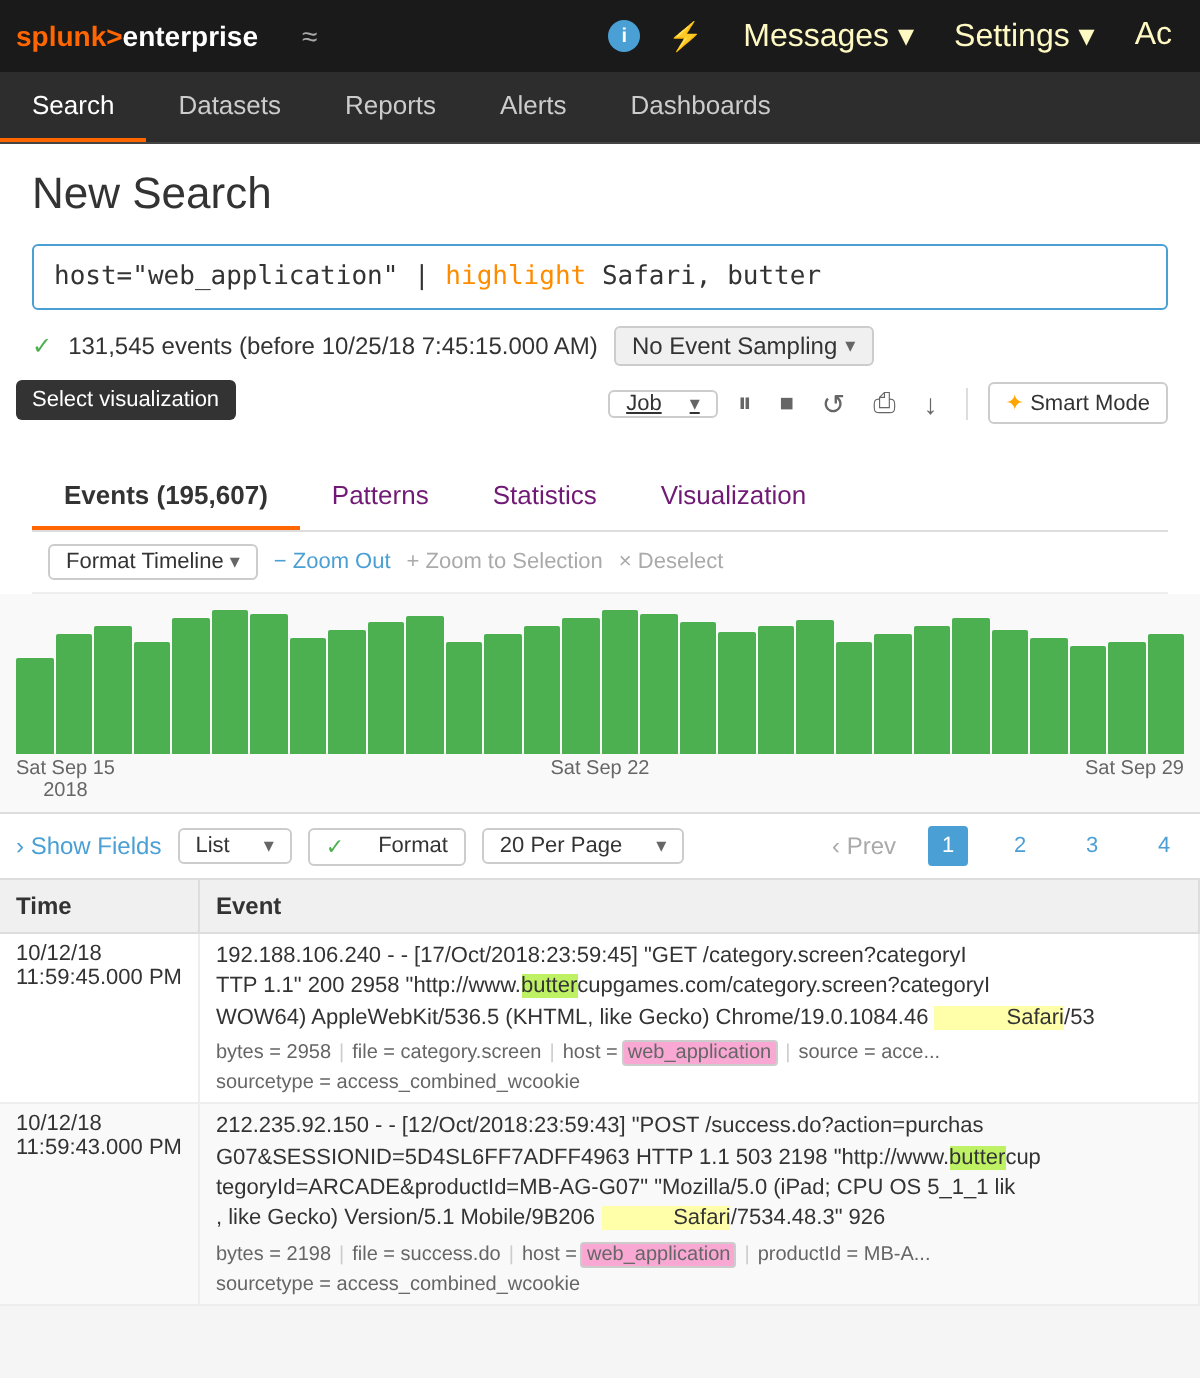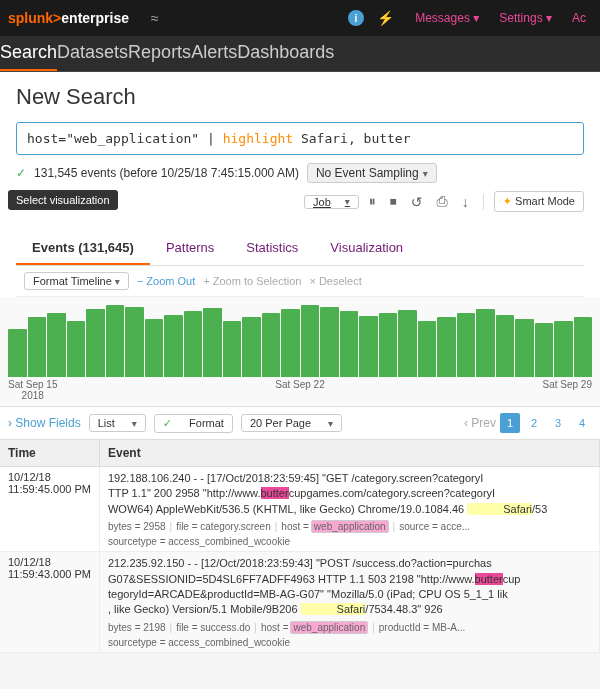--- a/index.html
+++ b/index.html
@@ -24,36 +24,36 @@
     .nav-icon { color: #aaa; font-size: 14px; padding: 0 6px; }
     .nav-info-icon {
       background: #4a9fd4;
       color: white;
       border-radius: 50%;
       width: 16px; height: 16px;
       display: flex; align-items: center; justify-content: center;
       font-size: 10px; font-weight: bold;
     }
     .nav-spacer { flex: 1; }
-    .nav-link { color: #ec4899; font-size: 12px; padding: 0 6px; cursor: pointer; }
+    .nav-link { color: #fef9c3; font-size: 16px; padding: 0 6px; cursor: pointer; }
 
     
     .second-nav {
       background: #2d2d2d;
       display: flex;
       align-items: stretch;
       height: 36px;
       border-bottom: 1px solid #444;
     }
     .second-nav-item {
       color: #ccc;
-      padding: 0 0;
+      padding: 0 16px;
       display: flex; align-items: center;
       cursor: pointer;
-      font-size: 18px;
+      font-size: 13px;
       border-bottom: 2px solid transparent;
     }
     .second-nav-item.active {
       color: white;
       border-bottom: 2px solid #ff6600;
     }
 
     
     .page-content { background: white; padding: 12px 16px; }
     .page-title { font-size: 22px; font-weight: normal; color: #333; margin-bottom: 12px; }
@@ -224,21 +224,21 @@
       padding: 2px 8px;
       cursor: pointer;
       font-size: 11px;
       color: #333;
       display: flex; align-items: center; gap: 17px;
     }
     .results-spacer { flex: 1; }
     .pagination {
       display: flex;
       align-items: center;
-      gap: 4px;
+      gap: 16px;
       font-size: 12px;
     }
     .page-nav { color: #aaa; cursor: pointer; }
     .page-num {
       background: #4a9fd4;
       color: white;
       width: 20px; height: 20px;
       display: flex; align-items: center; justify-content: center;
       border-radius: 2px;
       font-size: 11px;
@@ -267,21 +267,21 @@
       vertical-align: top;
       border-bottom: 1px solid #eee;
       border-right: 1px solid #eee;
       font-size: 11px;
       color: #333;
     }
     .time-col { width: 90px; color: #333; white-space: nowrap; }
     .event-col { }
     .event-text { line-height: 1.4; word-break: break-all; }
     .highlight-safari { background: #ffffaa; padding-left: 36px; }
-    .highlight-butter { background: #ec4899; }
+    .highlight-butter { background: #bef264; }
     .highlight-web-app {
       background: #f9a8d4;
       border: 1px solid #ccc;
       border-radius: 2px;
       padding: 0 2px;
     }
     .meta-row {
       color: #666;
       font-size: 10px;
       margin-top: 3px;
@@ -367,21 +367,21 @@
     <div class="smart-mode-btn">
       <span style="color:#ffa500">✦</span> <span>Smart Mode</span>
     </div>
   </div>
 </div>
 
 <div class="viz-tooltip">Select visualization</div>
 
 <div style="background:white; padding: 0 16px; position:relative; z-index:5;">
   <div class="tabs-bar">
-    <div class="tab active">Events (131,645)</div>
+    <div class="tab active">Events (195,607)</div>
     <div class="tab">Patterns</div>
     <div class="tab">Statistics</div>
     <div class="tab">Visualization</div>
   </div>
 
   <div class="timeline-bar">
     <div class="timeline-btn">
       <span>Format Timeline</span>
       <span class="chevron">▾</span>
     </div>

